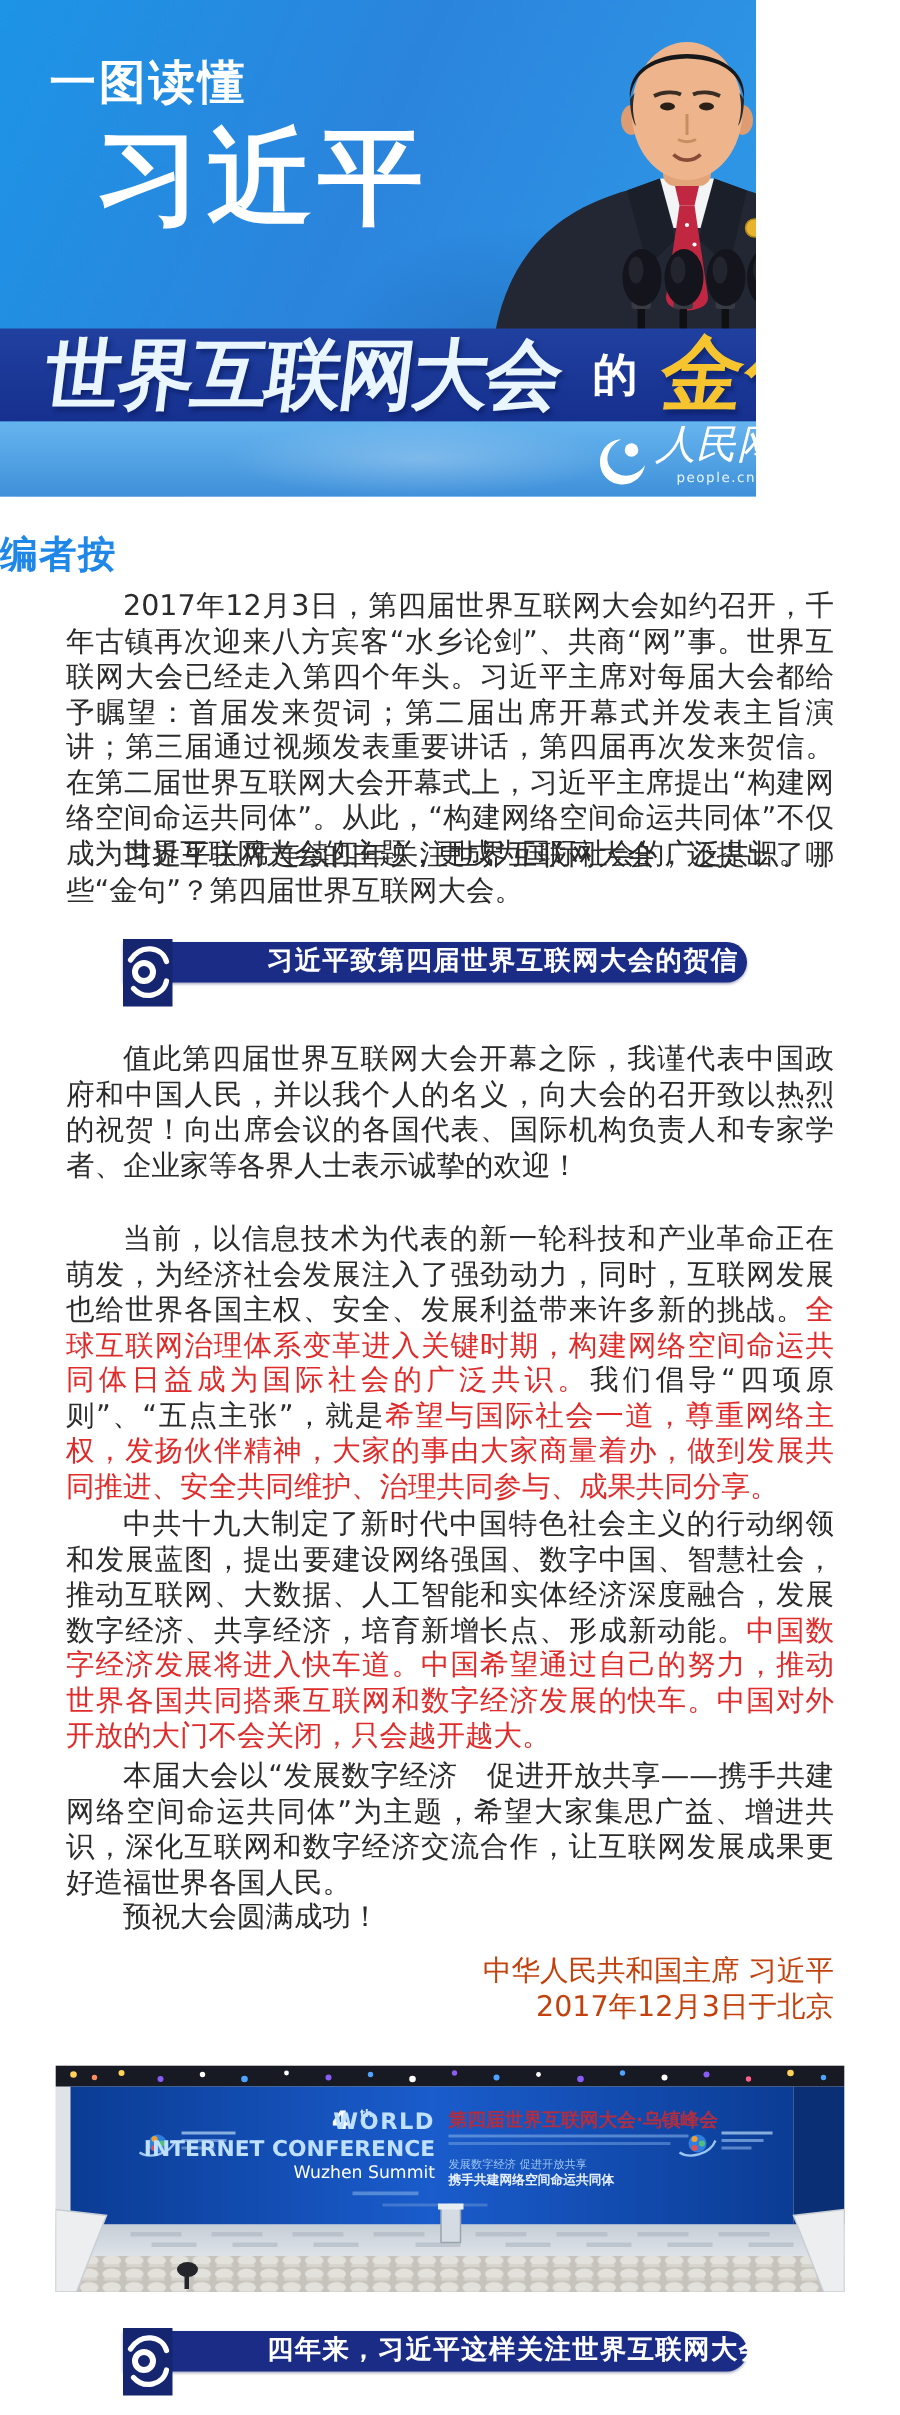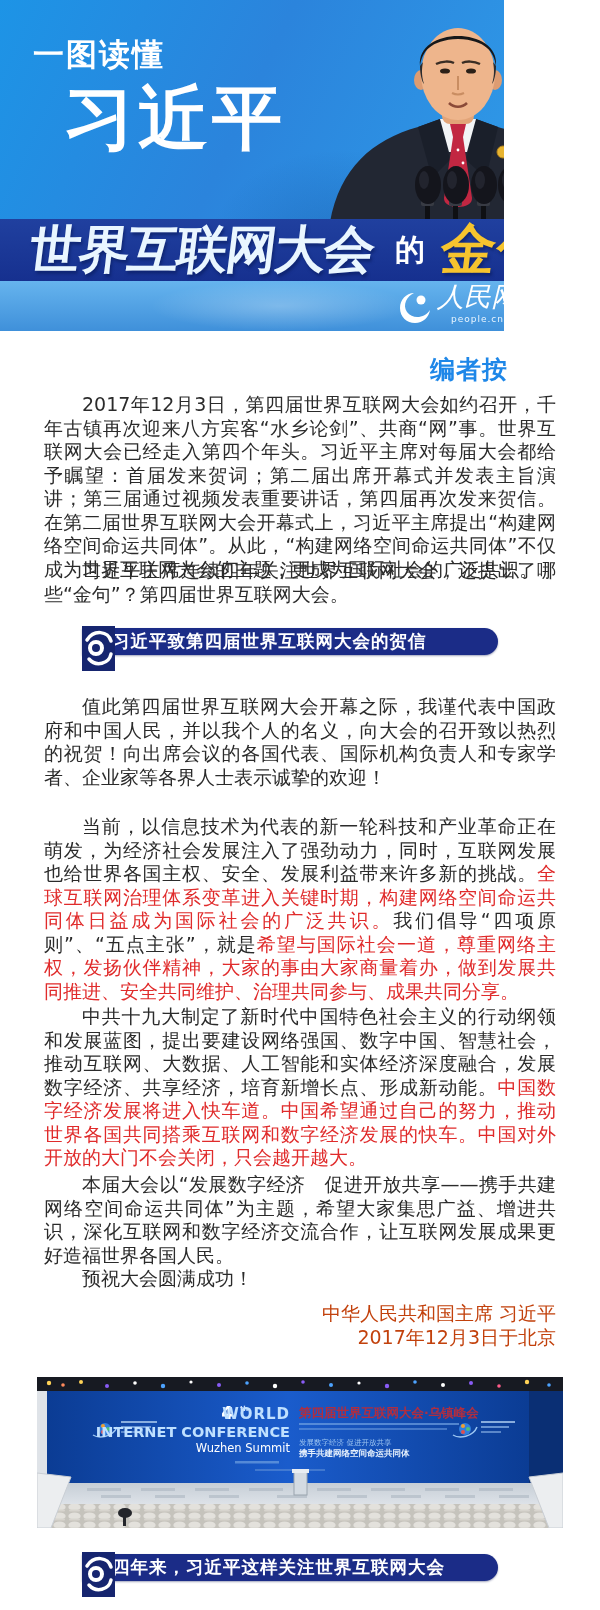--- a/index.html
+++ b/index.html
@@ -30,29 +30,29 @@
   .pd-logo{position:absolute;right:12px;top:5px;display:flex;align-items:center;}
   .pd-brand{font-size:27px;font-weight:normal;font-style:italic;color:#ffffff;line-height:22px;margin-left:6px;}
   .pd-domain{font-size:9px;color:#e8f5ff;letter-spacing:1px;text-align:center;font-style:normal;}
   .pd-suffix{font-size:16px;color:#ffffff;letter-spacing:9px;margin-left:20px;font-weight:500;}
   .portrait{position:absolute;left:290px;top:0;z-index:1;}
 
   
   .para{position:absolute;left:44px;width:512px;font-size:19px;line-height:23.5px;
         color:#2b2b2b;text-align:justify;text-indent:2em;}
   .red{color:#e02b2b;}
-  .ed-title{position:absolute;left:0;top:353px;width:508px;text-align:right;
+  .ed-title{position:absolute;left:0;top:353px;width:508px;text-align:left;
         font-size:25px;font-weight:bold;color:#1e87e8;letter-spacing:1px;}
   .sig{position:absolute;left:44px;width:512px;font-size:19px;color:#c2410c;text-align:right;}
 
   
   .banner{position:absolute;left:82px;width:416px;height:46px;}
   .banner .strip{position:absolute;left:0;top:2px;height:27px;width:416px;background:#1b2c87;
         border-radius:0 14px 14px 0;box-shadow:0 1px 2px rgba(20,30,90,.4);}
-  .banner .strip span{display:block;line-height:27px;padding-left:30px;font-size:17.5px;
+  .banner .strip span{display:block;line-height:27px;padding-left:96px;font-size:17.5px;
         font-weight:bold;color:#ffffff;letter-spacing:1px;white-space:nowrap;}
   .banner .sq{position:absolute;left:0;top:0;width:33px;height:45px;background:#16256f;z-index:2;}
 
   
   .photo{position:absolute;left:37px;top:1377px;width:526px;height:151px;background:#dfe3e8;}
 </style>
 </head>
 <body>
 
 <div id="page">

